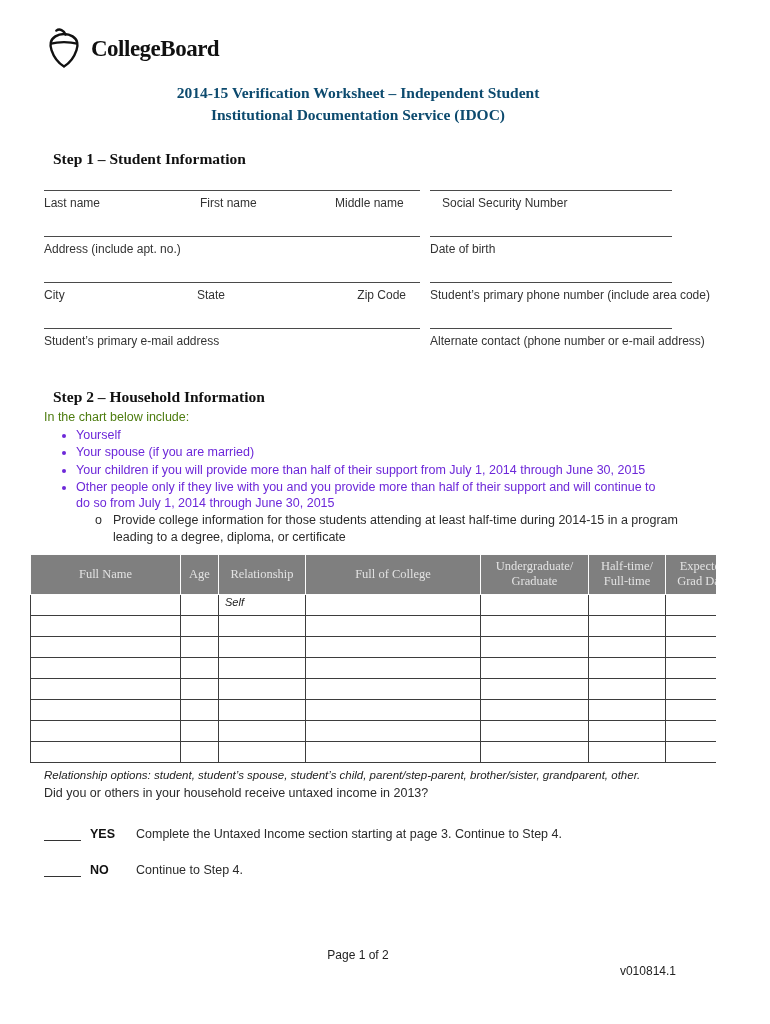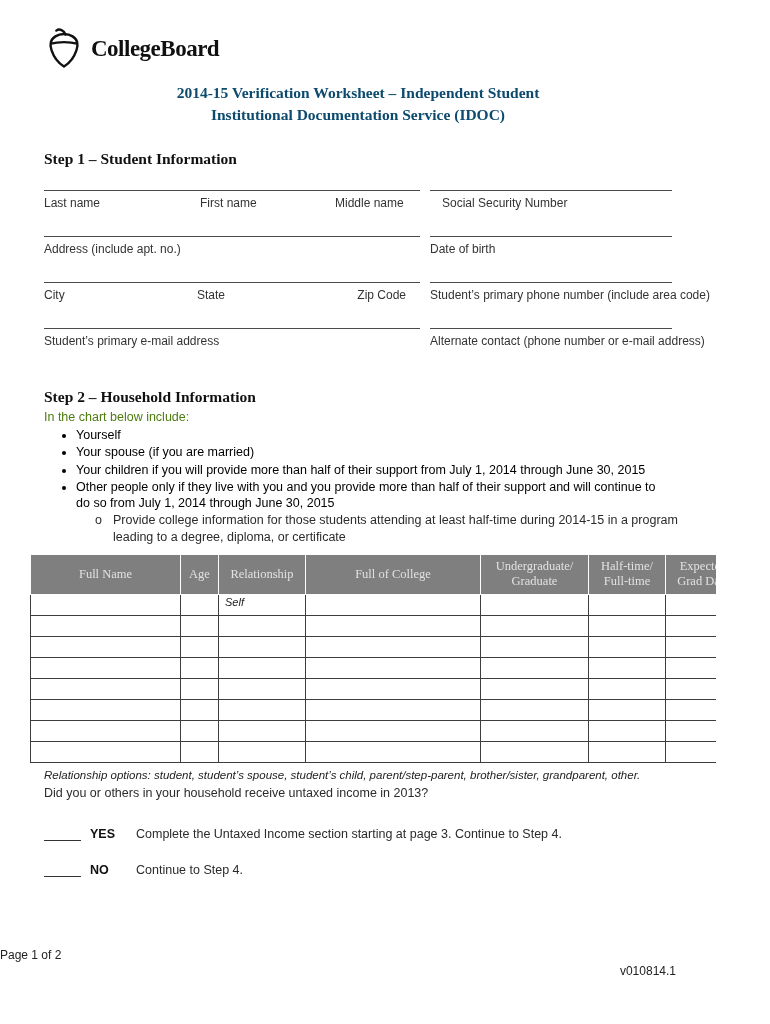--- a/index.html
+++ b/index.html
@@ -21,21 +21,21 @@
   
   .doc-title {
     margin-top: 10px; text-align: center;
     font-family: "Liberation Serif", serif; font-weight: bold;
     font-size: 15.5px; line-height: 1.42; color: #0c4a6e;
   }
 
   
   .step-heading {
     font-family: "Liberation Serif", serif; font-weight: bold;
-    font-size: 15.5px; color: #111;
+    font-size: 15.5px; color: #111; margin-left: 9px;
   }
   .h-step1 { margin-top: 24px; }
   .h-step2 { margin-top: 14px; }
   .h-step3 { margin-top: 18px; }
 
   
   .fields { margin-top: 22px; }
   .field-row { display: flex; }
   .field-group {
     position: relative; border-top: 1.2px solid #4a4a4a; height: 46px;
@@ -44,21 +44,21 @@
   .fg-gap { width: 10px; height: 46px; }
   .fg-right { flex: 1; }
   .fl {
     position: absolute; top: 5px; font-size: 12px; color: #333;
     white-space: nowrap;
   }
 
   
   .intro { margin-top: 4px; font-size: 12.5px; color: #4d7c0f; }
   ul.bullets { margin: 3px 0 0 0; padding-left: 32px; }
-  ul.bullets li { font-size: 12.5px; line-height: 1.3; margin: 1px 0; color: #000000; }
+  ul.bullets li { font-size: 12.5px; line-height: 1.3; margin: 1px 0; color: #6d28d9; }
   .sub-bullet { position: relative; margin: 1px 0 0 51px; padding-left: 18px; font-size: 12.5px; line-height: 1.3; width: 620px; }
   .sub-marker { position: absolute; left: 0; top: 0; }
 
   
   .table-wrap { margin: 9px -14px 0 -14px; }
   table.household { width: 710px; border-collapse: collapse; table-layout: fixed; }
   table.household th {
     background: #7f7f7f; color: #e2e2e2;
     font-family: "Liberation Serif", serif; font-weight: normal;
     font-size: 12.5px; line-height: 1.25; padding: 4px 2px;
@@ -79,21 +79,21 @@
   
   .question { margin-top: 5px; font-size: 12.5px; }
   .choice-row { display: flex; align-items: flex-end; }
   .choice-yes { margin-top: 27px; }
   .choice-no { margin-top: 22px; }
   .blank { display: inline-block; width: 37px; height: 13px; border-bottom: 1.2px solid #333; }
   .choice-label { font-size: 12.5px; font-weight: bold; margin-left: 9px; width: 46px; color: #111; }
   .choice-text { font-size: 12.5px; color: #2b2b2b; }
 
   
-  .page-num { position: absolute; left: 0; right: 0; bottom: 62px; font-size: 12px; color: #222; }
+  .page-num { position: absolute; left: 0; right: 0; bottom: 62px; text-align: center; font-size: 12px; color: #222; }
   .version { position: absolute; right: 40px; bottom: 46px; font-size: 12px; color: #222; }
 </style>
 </head>
 <body>
 
 <div class="page">
   <div class="content">
 
     <div class="logo-row">
       <svg width="40" height="46" viewBox="0 0 40 46">

